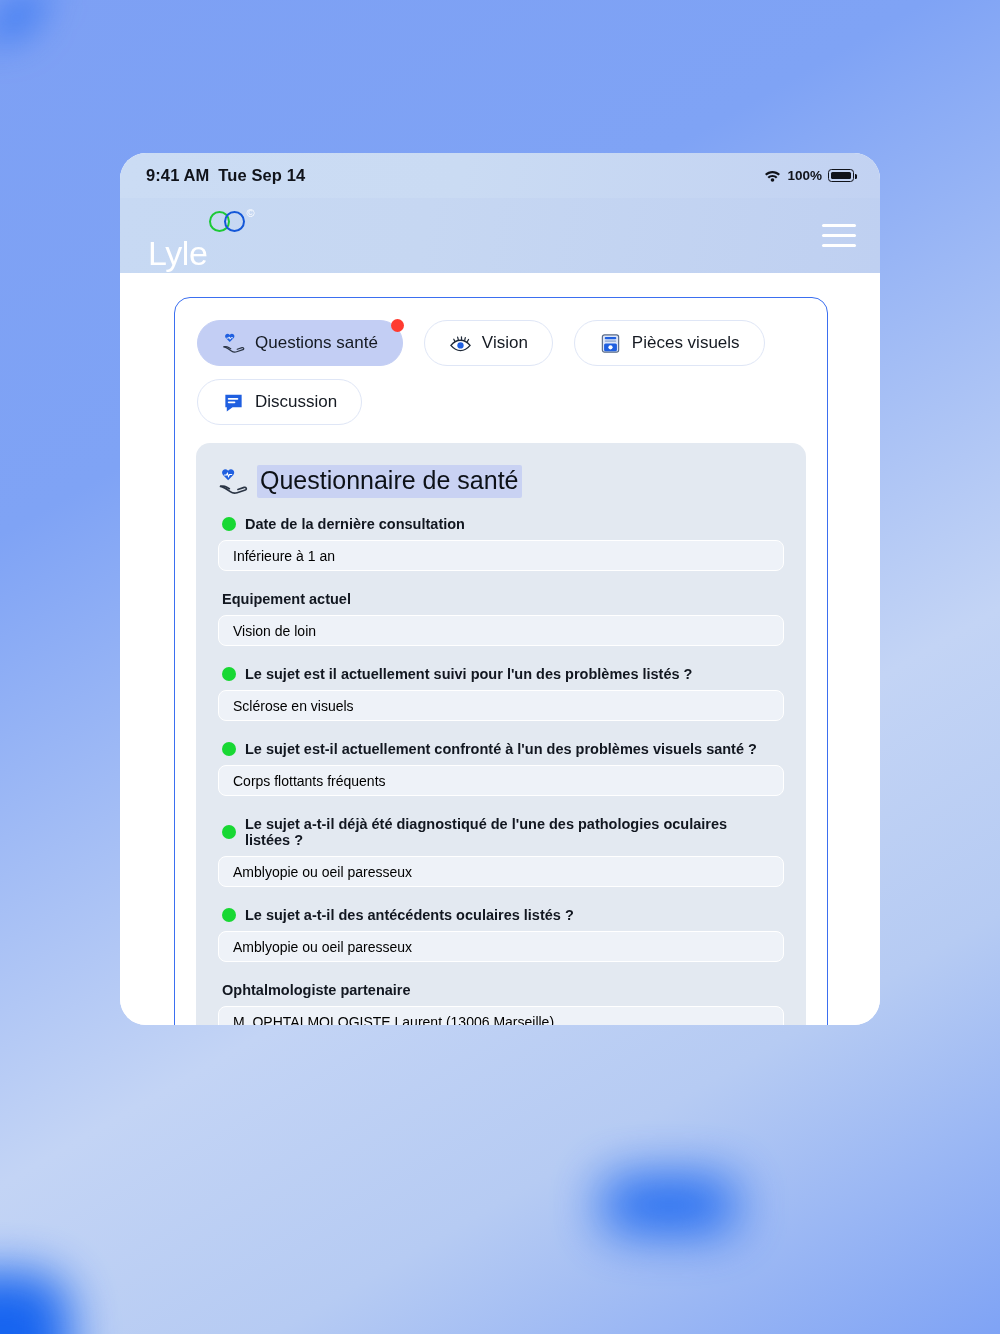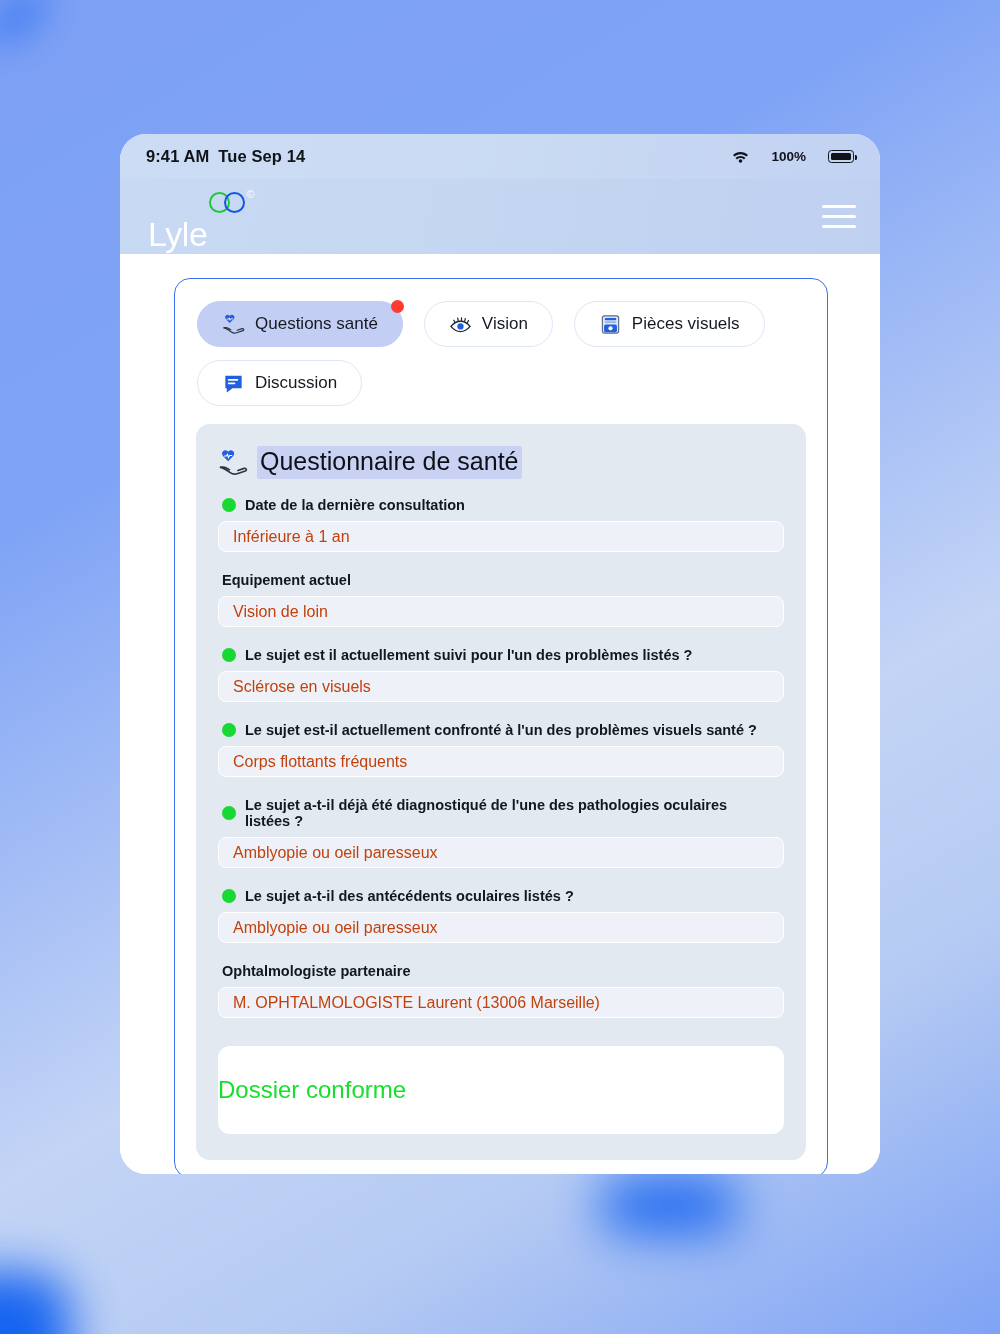--- a/index.html
+++ b/index.html
@@ -42,22 +42,22 @@
   #blob-corner {
     left: -70px; top: 1272px;
     width: 140px; height: 150px;
     border-radius: 40px;
     filter: blur(24px);
   }
 
   
   #device {
     position: absolute;
-    left: 120px; top: 134px;
-    width: 760px; height: 1040px;
+    left: 120px; top: 153px;
+    width: 760px; height: 872px;
     background: #ffffff;
     border-radius: 26px 26px 26px 26px;
     overflow: hidden;
   }
 
   
   #statusbar {
     position: relative;
     height: 45px;
     background: linear-gradient(100deg, #cbdcf4 0%, #cadbf3 45%, #c2d2f2 100%);
@@ -65,21 +65,21 @@
     align-items: center;
     padding: 0 26px 0 26px;
   }
   #status-left {
     display: flex; align-items: baseline; gap: 9px;
     font-size: 16.5px; font-weight: bold; color: #10131a;
     letter-spacing: .1px;
   }
   #status-right {
     margin-left: auto;
-    display: flex; align-items: center; gap: 22px;
+    display: flex; align-items: center; gap: 6px;
     font-size: 13.5px; font-weight: bold; color: #10131a;
   }
   .wifi-glyph { display:block; }
   .battery {
     position: relative;
     width: 26px; height: 13px;
     border: 1.6px solid #10131a;
     border-radius: 3.5px;
     display: flex; align-items: center;
   }
@@ -220,22 +220,22 @@
     background: #18d833; flex: 0 0 auto;
   }
   .field-label.plain { margin-left: 4px; }
   .field-input {
     height: 31px;
     background: #eef2f8;
     border: 1.4px solid #ffffff;
     border-radius: 8px;
     display: flex; align-items: center;
     padding: 0 14px;
-    font-size: 16px;
-    color: #c2410c;
+    font-size: 14px;
+    color: #000000;
     cursor: text;
   }
   .field.gap-top { margin-top: 20px; }
 
   #conforme-btn {
     margin-top: 28px;
     height: 88px;
     background: #ffffff;
     border-radius: 12px;
     display: flex; align-items: center; justify-content: flex-start;

